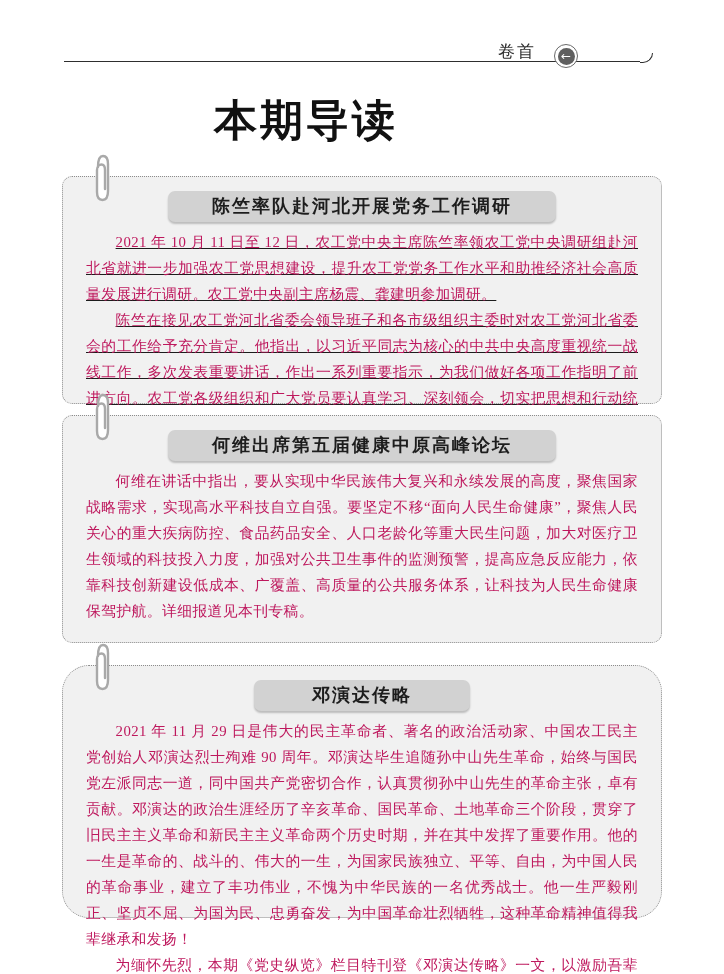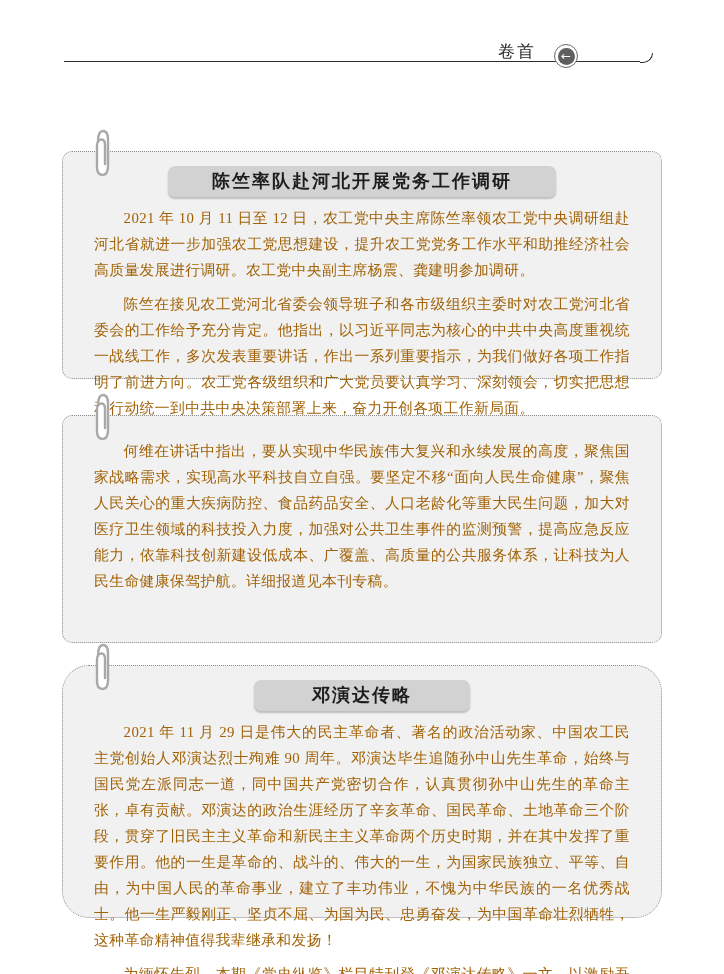--- a/index.html
+++ b/index.html
@@ -50,21 +50,21 @@
 
   
   .note-box{
     position:absolute;left:62px;width:600px;
     background:#f1f1f1;
     border:1px dotted #8c8c8c;
     border-radius:10px;
     box-sizing:border-box;
     padding:14px 23px 12px 23px;
   }
-  #box-1{top:151px;height:228px;}
+  #box-1{top:176px;height:228px;text-decoration:underline;}
   #box-2{top:415px;height:228px;}
   #box-3{top:665px;height:253px;border-radius:27px;}
 
   .paperclip{
     position:absolute;top:-24px;left:28px;width:22px;height:50px;
     z-index:3;
   }
 
   .banner{
     text-align:center;margin:0 0 7px 0;
@@ -73,60 +73,64 @@
     display:inline-block;
     background:#d2d2d2;
     border-radius:7px;
     padding:3px 44px 4px 44px;
     font-weight:700;font-size:18px;letter-spacing:2px;color:#1d1d1d;
     box-shadow:0 2px 2px rgba(0,0,0,0.22);
   }
   #box-3 .banner .banner-pill{padding:3px 58px 4px 58px;}
 
   .note-box p{
-    margin:8px;
+    margin:0;
     text-indent:2em;
     font-size:14.8px;
     line-height:26px;
     text-align:justify;
     letter-spacing:0.4px;
-    color:#a16207;
+    color:#be185d;
   }
 </style>
 </head>
 <body>
 
 <div class="page">
 
   <div class="top-header">
     <div class="header-rule"></div>
     <div class="header-rule-curve"></div>
     <span class="header-label">卷首</span>
     <span class="back-icon">
       <span class="inner">←</span>
     </span>
   </div>
 
+  <div class="page-title">本期导读</div>
 
   <div class="note-box" id="box-1">
     <svg class="paperclip" viewBox="0 0 22 50">
       <path d="M7 14 C7 6 9 3 12 3 C16 3 17 7 17 11 L17 38 C17 44 15 47 11.5 47 C8 47 6 44 6 39 L6 17 C6 13.5 8 11.5 10.5 11.5 C13 11.5 14 13.5 14 17 L14 36" fill="#ffffff" stroke="#a9a9a9" stroke-width="2.4" stroke-linecap="round"></path>
     </svg>
     <div class="banner">
       <span class="banner-pill">陈竺率队赴河北开展党务工作调研</span>
     </div>
     <p>2021 年 10 月 11 日至 12 日，农工党中央主席陈竺率领农工党中央调研组赴河北省就进一步加强农工党思想建设，提升农工党党务工作水平和助推经济社会高质量发展进行调研。农工党中央副主席杨震、龚建明参加调研。</p>
     <p>陈竺在接见农工党河北省委会领导班子和各市级组织主委时对农工党河北省委会的工作给予充分肯定。他指出，以习近平同志为核心的中共中央高度重视统一战线工作，多次发表重要讲话，作出一系列重要指示，为我们做好各项工作指明了前进方向。农工党各级组织和广大党员要认真学习、深刻领会，切实把思想和行动统一到中共中央决策部署上来，奋力开创各项工作新局面。</p>
     <p>面对新形势新任务，陈竺还提出了哪些要求？此行，工作组参观调研了哪些地方？详见本刊专稿。</p>
   </div>
 
   <div class="note-box" id="box-2">
     <svg class="paperclip" viewBox="0 0 22 50">
       <path d="M7 14 C7 6 9 3 12 3 C16 3 17 7 17 11 L17 38 C17 44 15 47 11.5 47 C8 47 6 44 6 39 L6 17 C6 13.5 8 11.5 10.5 11.5 C13 11.5 14 13.5 14 17 L14 36" fill="#ffffff" stroke="#a9a9a9" stroke-width="2.4" stroke-linecap="round"></path>
     </svg>
+    <div class="banner">
+      <span class="banner-pill">何维出席第五届健康中原高峰论坛</span>
+    </div>
     <p>何维在讲话中指出，要从实现中华民族伟大复兴和永续发展的高度，聚焦国家战略需求，实现高水平科技自立自强。要坚定不移“面向人民生命健康”，聚焦人民关心的重大疾病防控、食品药品安全、人口老龄化等重大民生问题，加大对医疗卫生领域的科技投入力度，加强对公共卫生事件的监测预警，提高应急反应能力，依靠科技创新建设低成本、广覆盖、高质量的公共服务体系，让科技为人民生命健康保驾护航。详细报道见本刊专稿。</p>
   </div>
 
   <div class="note-box" id="box-3">
     <svg class="paperclip" viewBox="0 0 22 50">
       <path d="M7 14 C7 6 9 3 12 3 C16 3 17 7 17 11 L17 38 C17 44 15 47 11.5 47 C8 47 6 44 6 39 L6 17 C6 13.5 8 11.5 10.5 11.5 C13 11.5 14 13.5 14 17 L14 36" fill="#ffffff" stroke="#a9a9a9" stroke-width="2.4" stroke-linecap="round"></path>
     </svg>
     <div class="banner">
       <span class="banner-pill">邓演达传略</span>
     </div>

